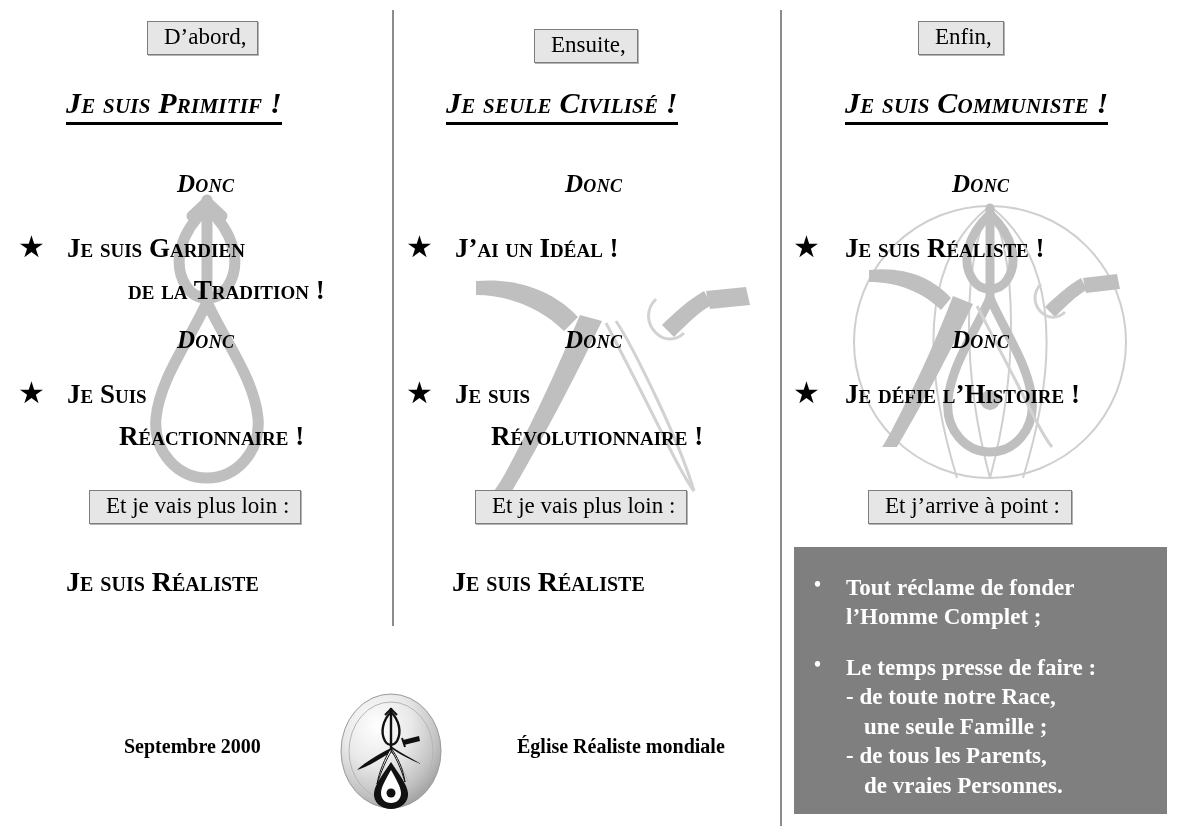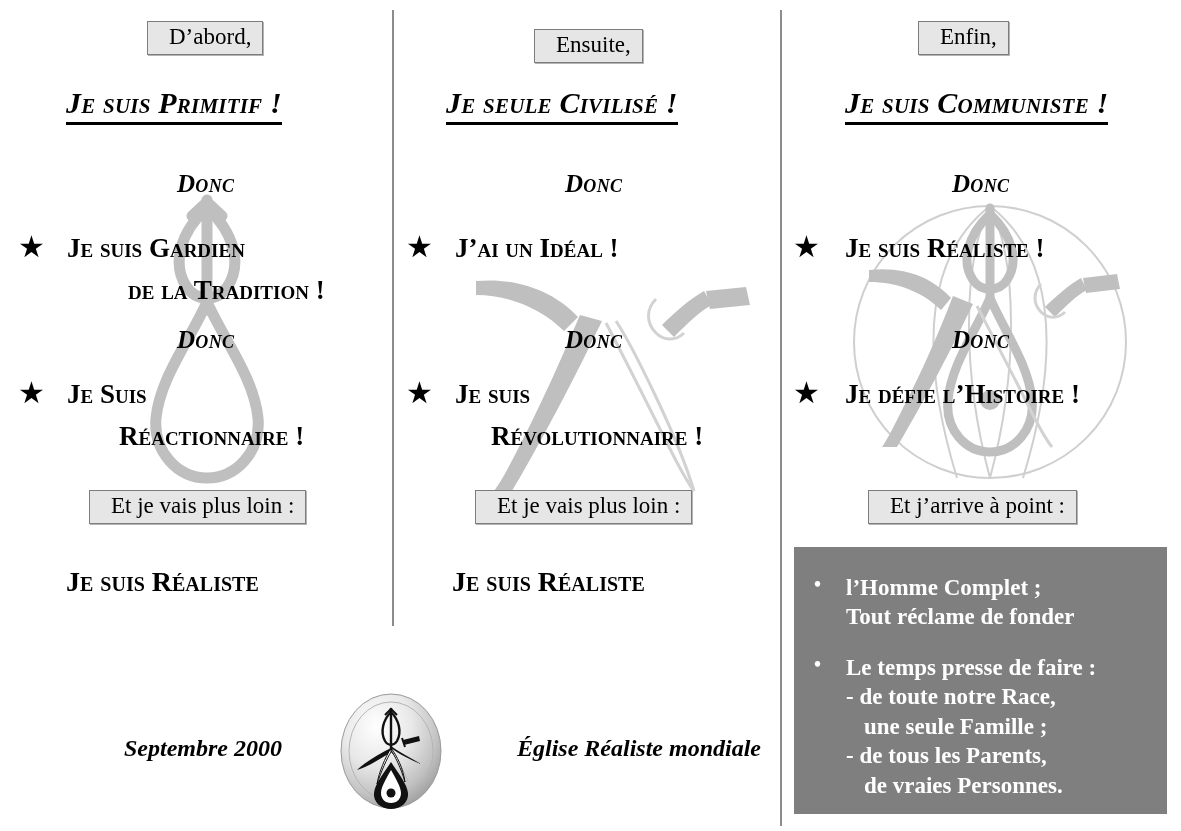--- a/index.html
+++ b/index.html
@@ -40,21 +40,21 @@
   #watermark-col-3 { left: 845px; top: 200px; width: 290px; height: 285px; }
 
   
   .chip {
     position: absolute;
     background: #e6e6e6;
     border: 1px solid #7d7d7d;
     box-shadow: 1px 1px 0 #b4b4b4;
     font-size: 23px;
     line-height: 1.05;
-    padding: 3px 11px 5px 21px;
+    padding: 3px 11px 5px 16px;
     white-space: nowrap;
     z-index: 3;
   }
   #chip-dabord  { left: 147px; top: 21px; }
   #chip-ensuite { left: 534px; top: 21px; margin-top: 8px; }
   #chip-enfin   { left: 918px; top: 21px; }
 
   #chip-plusloin-1 { left: 89px;  top: 490px; }
   #chip-plusloin-2 { left: 475px; top: 490px; }
   #chip-apoint-3   { left: 868px; top: 490px; }
@@ -189,22 +189,21 @@
   #callout-list .sub-indent {
     display: block;
     padding-left: 18px;
     white-space: nowrap;
   }
 
   
   #footer-date, #footer-org {
     position: absolute;
     font-weight: bold;
-    font-style: italic;
-    font-size: 24px;
+    font-size: 20px;
     white-space: nowrap;
     z-index: 3;
   }
   #footer-date { left: 124px; top: 735px; }
   #footer-org  { left: 517px; top: 735px; }
 
   #footer-logo {
     position: absolute;
     left: 339px;
     top: 692px;
@@ -325,22 +324,22 @@
   <div class="star" id="star-3b">★</div>
   <div class="claim" id="claim-3b">
     <span class="l1">Je défie l’Histoire !</span>
   </div>
 
   <div class="chip" id="chip-apoint-3">Et j’arrive à point :</div>
 
   <div id="callout-panel">
     <ul id="callout-list">
       <li>
+        <span class="sub">Tout réclame de fonder</span>
         <span class="sub">l’Homme Complet ;</span>
-        <span class="sub">Tout réclame de fonder</span>
       </li>
       <li>
         <span class="sub">Le temps presse de faire :</span>
         <span class="sub">- de toute notre Race,</span>
         <span class="sub-indent">une seule Famille ;</span>
         <span class="sub">- de tous les Parents,</span>
         <span class="sub-indent">de vraies Personnes.</span>
       </li>
     </ul>
   </div>

